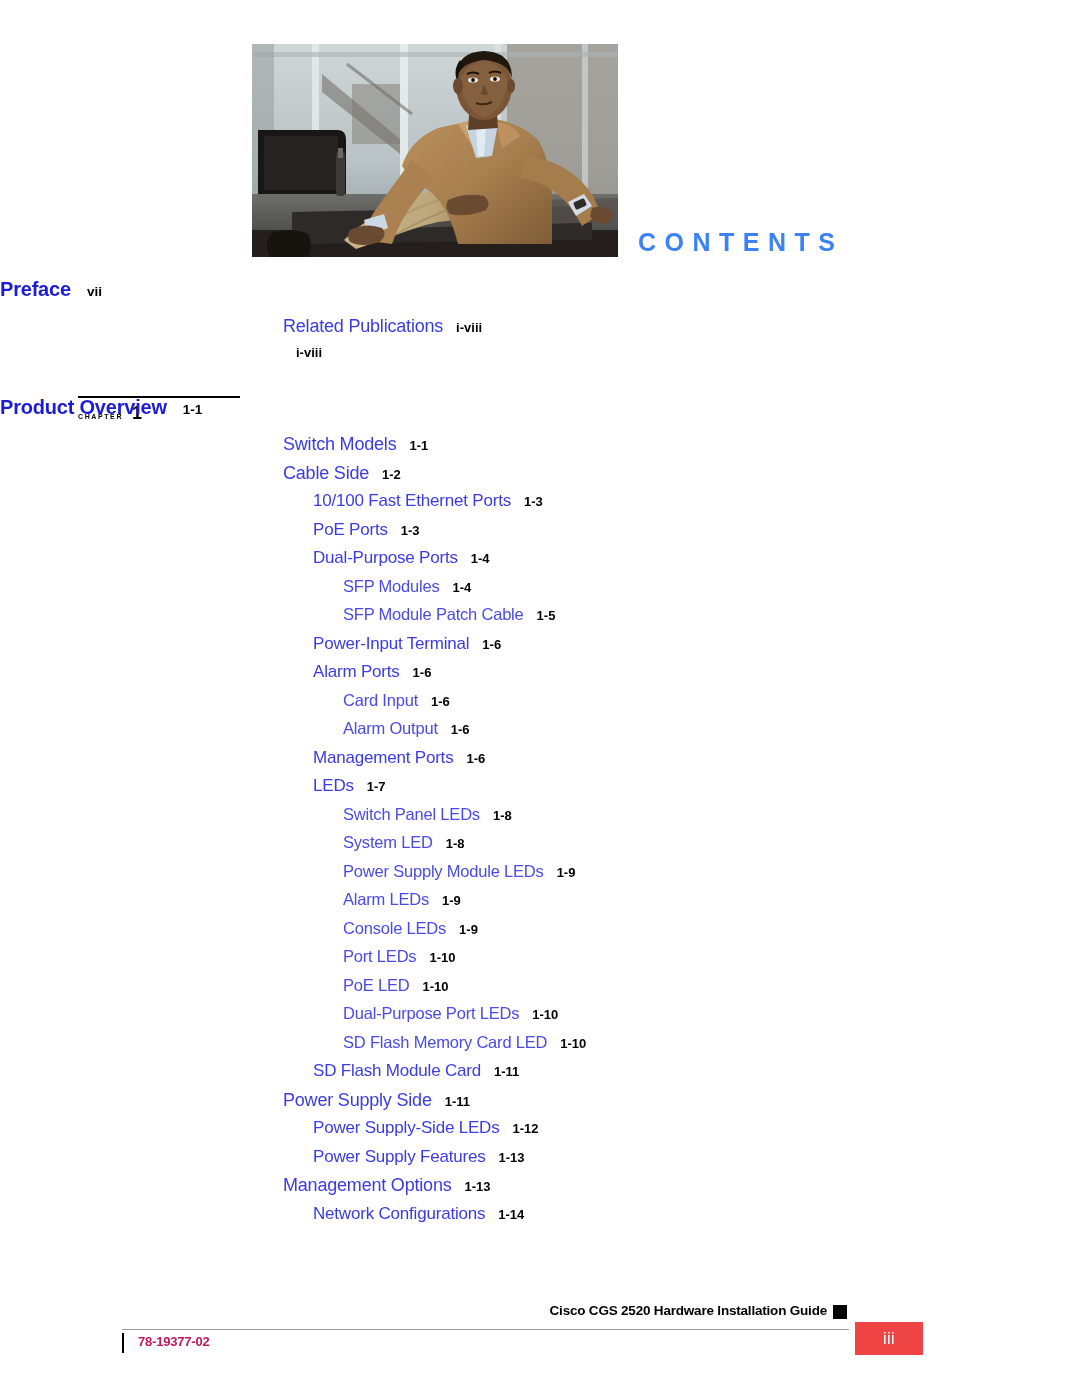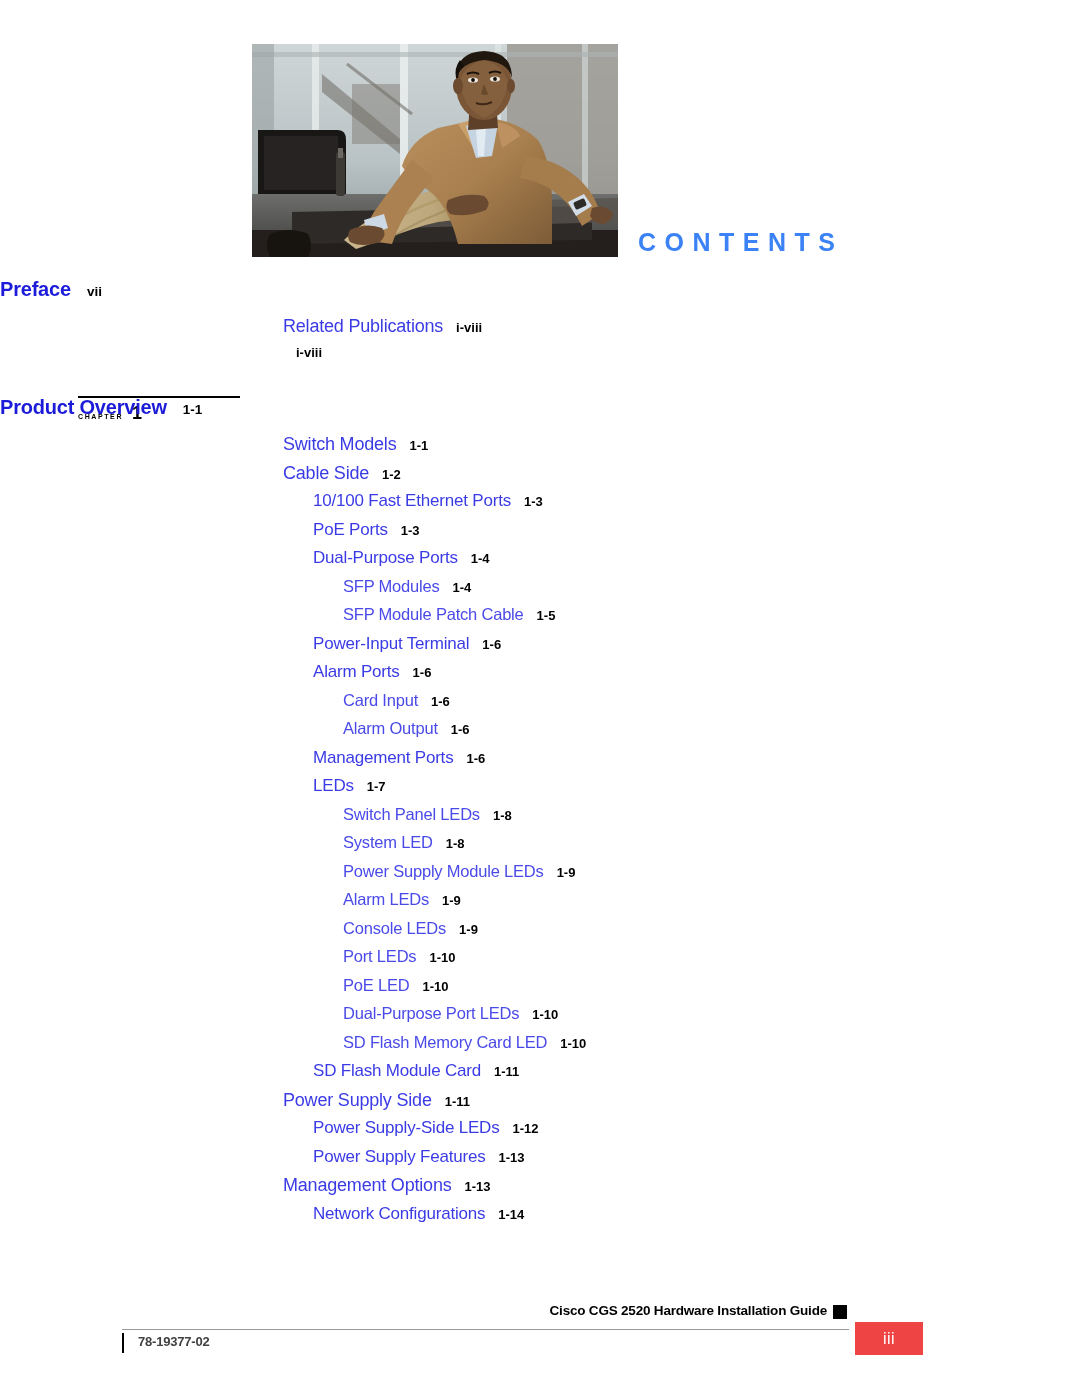--- a/index.html
+++ b/index.html
@@ -168,21 +168,21 @@
     width: 2px;
     height: 20px;
     background: #000000;
   }
   #footer-docnum {
     position: absolute;
     left: 100px;
     top: 31px;
     font-size: 13px;
     font-weight: bold;
-    color: #404040;
+    color: #be185d;
     white-space: nowrap;
     letter-spacing: -0.2px;
     text-align: right;
   }
   #page-badge {
     position: absolute;
     right: 32px;
     top: 19px;
     width: 68px;
     height: 33px;

